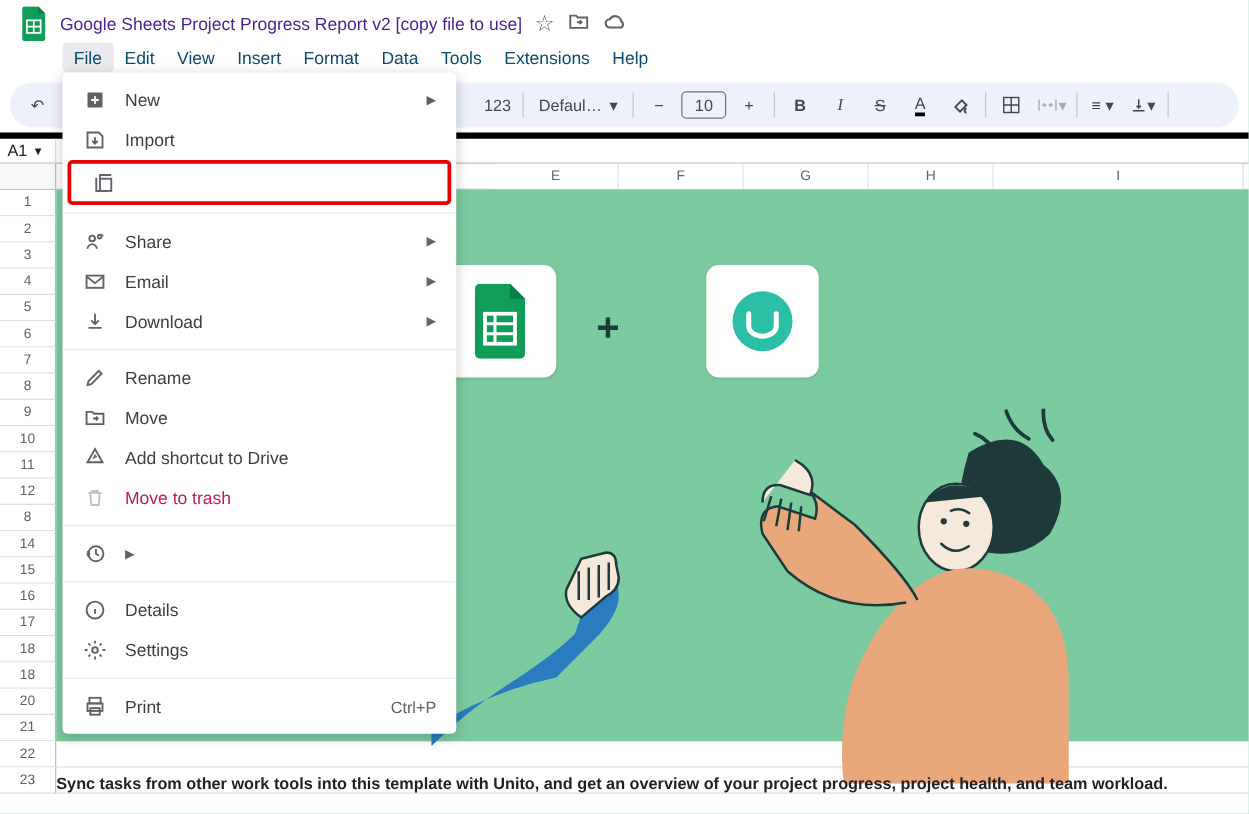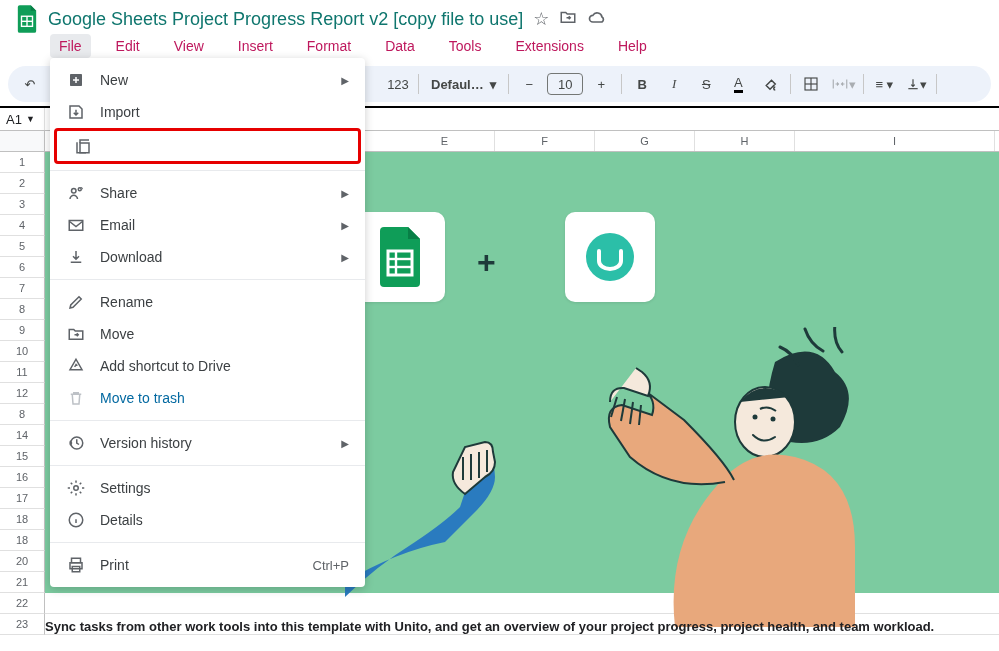--- a/index.html
+++ b/index.html
@@ -1,34 +1,34 @@
 <!DOCTYPE html>
 <html><head>
 <meta charset="utf-8">
 <style>
   * { box-sizing: border-box; margin: 0; padding: 0; }
   body { font-family: Arial, sans-serif; font-size: 13px; color: #202124; width: 999px; height: 651px; overflow: hidden; background: #fff; position: relative; }
 
   .titlebar { display: flex; align-items: center; padding: 6px 8px 0 8px; height: 32px; }
   .app-icon { width: 22px; height: 28px; margin: 0 10px 0 8px; }
-  .doc-title { font-size: 18px; color: #0f766e; font-weight: 400; letter-spacing: 0; }
+  .doc-title { font-size: 14px; color: #4c1d95; font-weight: 400; letter-spacing: 0; }
   .title-icons { margin-left: 10px; display: flex; gap: 10px; color: #5f6368; }
   .title-icons span { font-size: 18px; }
 
-  .menubar { display: flex; align-items: center; padding: 2px 0 4px 50px; font-size: 14px; color: #be185d; gap: 16px; }
+  .menubar { display: flex; align-items: center; padding: 2px 0 4px 50px; font-size: 14px; color: #0c4a6e; gap: 0; }
   .menu-item { padding: 4px 9px; cursor: pointer; border-radius: 4px; }
   .menu-item.active { background: #e8eaed; }
   
   .toolbar { height: 36px; background: #edf2fa; border-radius: 24px; margin: 4px 8px; display: flex; align-items: center; padding: 0 8px; font-size: 13px; color: #444746; gap: 4px; }
   .tool { width: 28px; height: 28px; display: flex; align-items: center; justify-content: center; border-radius: 4px; cursor: pointer; }
   .tool-sep { width: 1px; height: 20px; background: #c7c7c7; margin: 0 2px; }
   .font-size-box { border: 1px solid #747775; border-radius: 4px; width: 36px; height: 22px; display: flex; align-items: center; justify-content: center; font-size: 13px; }
-  .font-select { display: flex; align-items: flex-end; gap: 6px; padding: 0 6px; font-weight: bold; }
-
-  .namebox-row { display: flex; height: 24px; border-top: 2px solid #000000; }
+  .font-select { display: flex; align-items: flex-end; gap: 6px; padding: 0 6px; }
+
+  .namebox-row { display: flex; height: 24px; border-top: 5px solid #000000; }
   .namebox { width: 45px; border-right: 1px solid #e0e0e0; display: flex; align-items: center; padding-left: 6px; font-size: 13px; }
   
   .sheet-area { position: relative; }
   .col-headers { display: flex; height: 22px; background: #fff; border-top: 1px solid #c0c0c0; border-bottom: 1px solid #c0c0c0; }
   .corner { width: 45px; border-right: 1px solid #c0c0c0; background: #f8f9fa; }
   .col-h { border-right: 1px solid #e0e0e0; display: flex; align-items: center; justify-content: center; font-size: 11px; color: #5f6368; background: #fff; }
   
   .rows { position: relative; }
   .row { display: flex; height: 21px; }
   .row-h { width: 45px; border-right: 1px solid #c0c0c0; border-bottom: 1px solid #e0e0e0; display: flex; align-items: center; justify-content: center; font-size: 11px; color: #5f6368; background: #fff; }
@@ -39,21 +39,21 @@
   .card { position: absolute; background: #fff; border-radius: 10px; width: 90px; height: 90px; display: flex; align-items: center; justify-content: center; box-shadow: 0 1px 3px rgba(0,0,0,0.1); }
   .card1 { left: 310px; top: 60px; }
   .card2 { left: 520px; top: 60px; }
   .plus { position: absolute; left: 432px; top: 92px; font-size: 32px; font-weight: bold; color: #1e3a3a; }
   
   .bottom-text { position: absolute; left: 45px; top: 465px; font-size: 13px; font-weight: bold; padding: 2px 0; }
   
   
   .filemenu { position: absolute; left: 50px; top: 58px; width: 315px; background: #fff; border-radius: 4px; box-shadow: 0 2px 10px rgba(0,0,0,0.2); padding: 6px 0; z-index: 100; font-size: 14px; color: #3c4043; }
   .fm-item { display: flex; align-items: center; height: 32px; padding: 0 16px; cursor: pointer; position: relative; }
-  .fm-item.disabled { color: #0369a1; }
+  .fm-item.disabled { color: #be185d; }
   .fm-icon { width: 20px; margin-right: 14px; color: #5f6368; display: flex; align-items: center; justify-content: center; }
   .fm-item.disabled .fm-icon { color: #bdc1c6; }
   .fm-label { flex: 1; }
   .fm-short { color: #5f6368; font-size: 13px; }
   .fm-arrow { color: #5f6368; font-size: 10px; }
   .fm-sep { height: 1px; background: #e8eaed; margin: 6px 0; }
   .highlight-box { border: 3px solid #e60000; border-radius: 4px; padding: 0; margin: 0 4px; }
   .highlight-box .fm-item { height: 30px; }
 
   .illus { position: absolute; }
@@ -406,41 +406,40 @@
     <span class="fm-label">Move to trash</span>
   </div>
   <div class="fm-sep"></div>
   <div class="fm-item">
     <span class="fm-icon">
         <svg width="18" height="18" viewBox="0 0 24 24" fill="none" stroke="#5f6368" stroke-width="2">
           <circle cx="13" cy="12" r="8"></circle>
           <path d="M13 7v5l3 2M3 12h2m-1-3l2 3-2 3"></path>
         </svg>
       </span>
-    <span class="fm-label">Version history</span>
     <span class="fm-arrow">▶</span>
   </div>
   <div class="fm-sep"></div>
+  <div class="fm-item">
+    <span class="fm-icon">
+        <svg width="18" height="18" viewBox="0 0 24 24" fill="none" stroke="#5f6368" stroke-width="2">
+          <circle cx="12" cy="12" r="9"></circle>
+          <path d="M12 8h0M12 11v5"></path>
+        </svg>
+      </span>
+    <span class="fm-label">Details</span>
+  </div>
   <div class="fm-item">
     <span class="fm-icon">
         <svg width="18" height="18" viewBox="0 0 24 24" fill="none" stroke="#5f6368" stroke-width="2">
           <circle cx="12" cy="12" r="3"></circle>
           <path d="M12 2v3m0 14v3M4 12H1m22 0h-3M5 5l2 2m10 10l2 2M5 19l2-2m10-10l2-2"></path>
         </svg>
       </span>
     <span class="fm-label">Settings</span>
-  </div>
-  <div class="fm-item">
-    <span class="fm-icon">
-        <svg width="18" height="18" viewBox="0 0 24 24" fill="none" stroke="#5f6368" stroke-width="2">
-          <circle cx="12" cy="12" r="9"></circle>
-          <path d="M12 8h0M12 11v5"></path>
-        </svg>
-      </span>
-    <span class="fm-label">Details</span>
   </div>
   <div class="fm-sep"></div>
   <div class="fm-item">
     <span class="fm-icon">
         <svg width="18" height="18" viewBox="0 0 24 24" fill="none" stroke="#5f6368" stroke-width="2">
           <rect x="6" y="3" width="12" height="6"></rect>
           <rect x="4" y="9" width="16" height="8"></rect>
           <rect x="7" y="14" width="10" height="7"></rect>
         </svg>
       </span>

